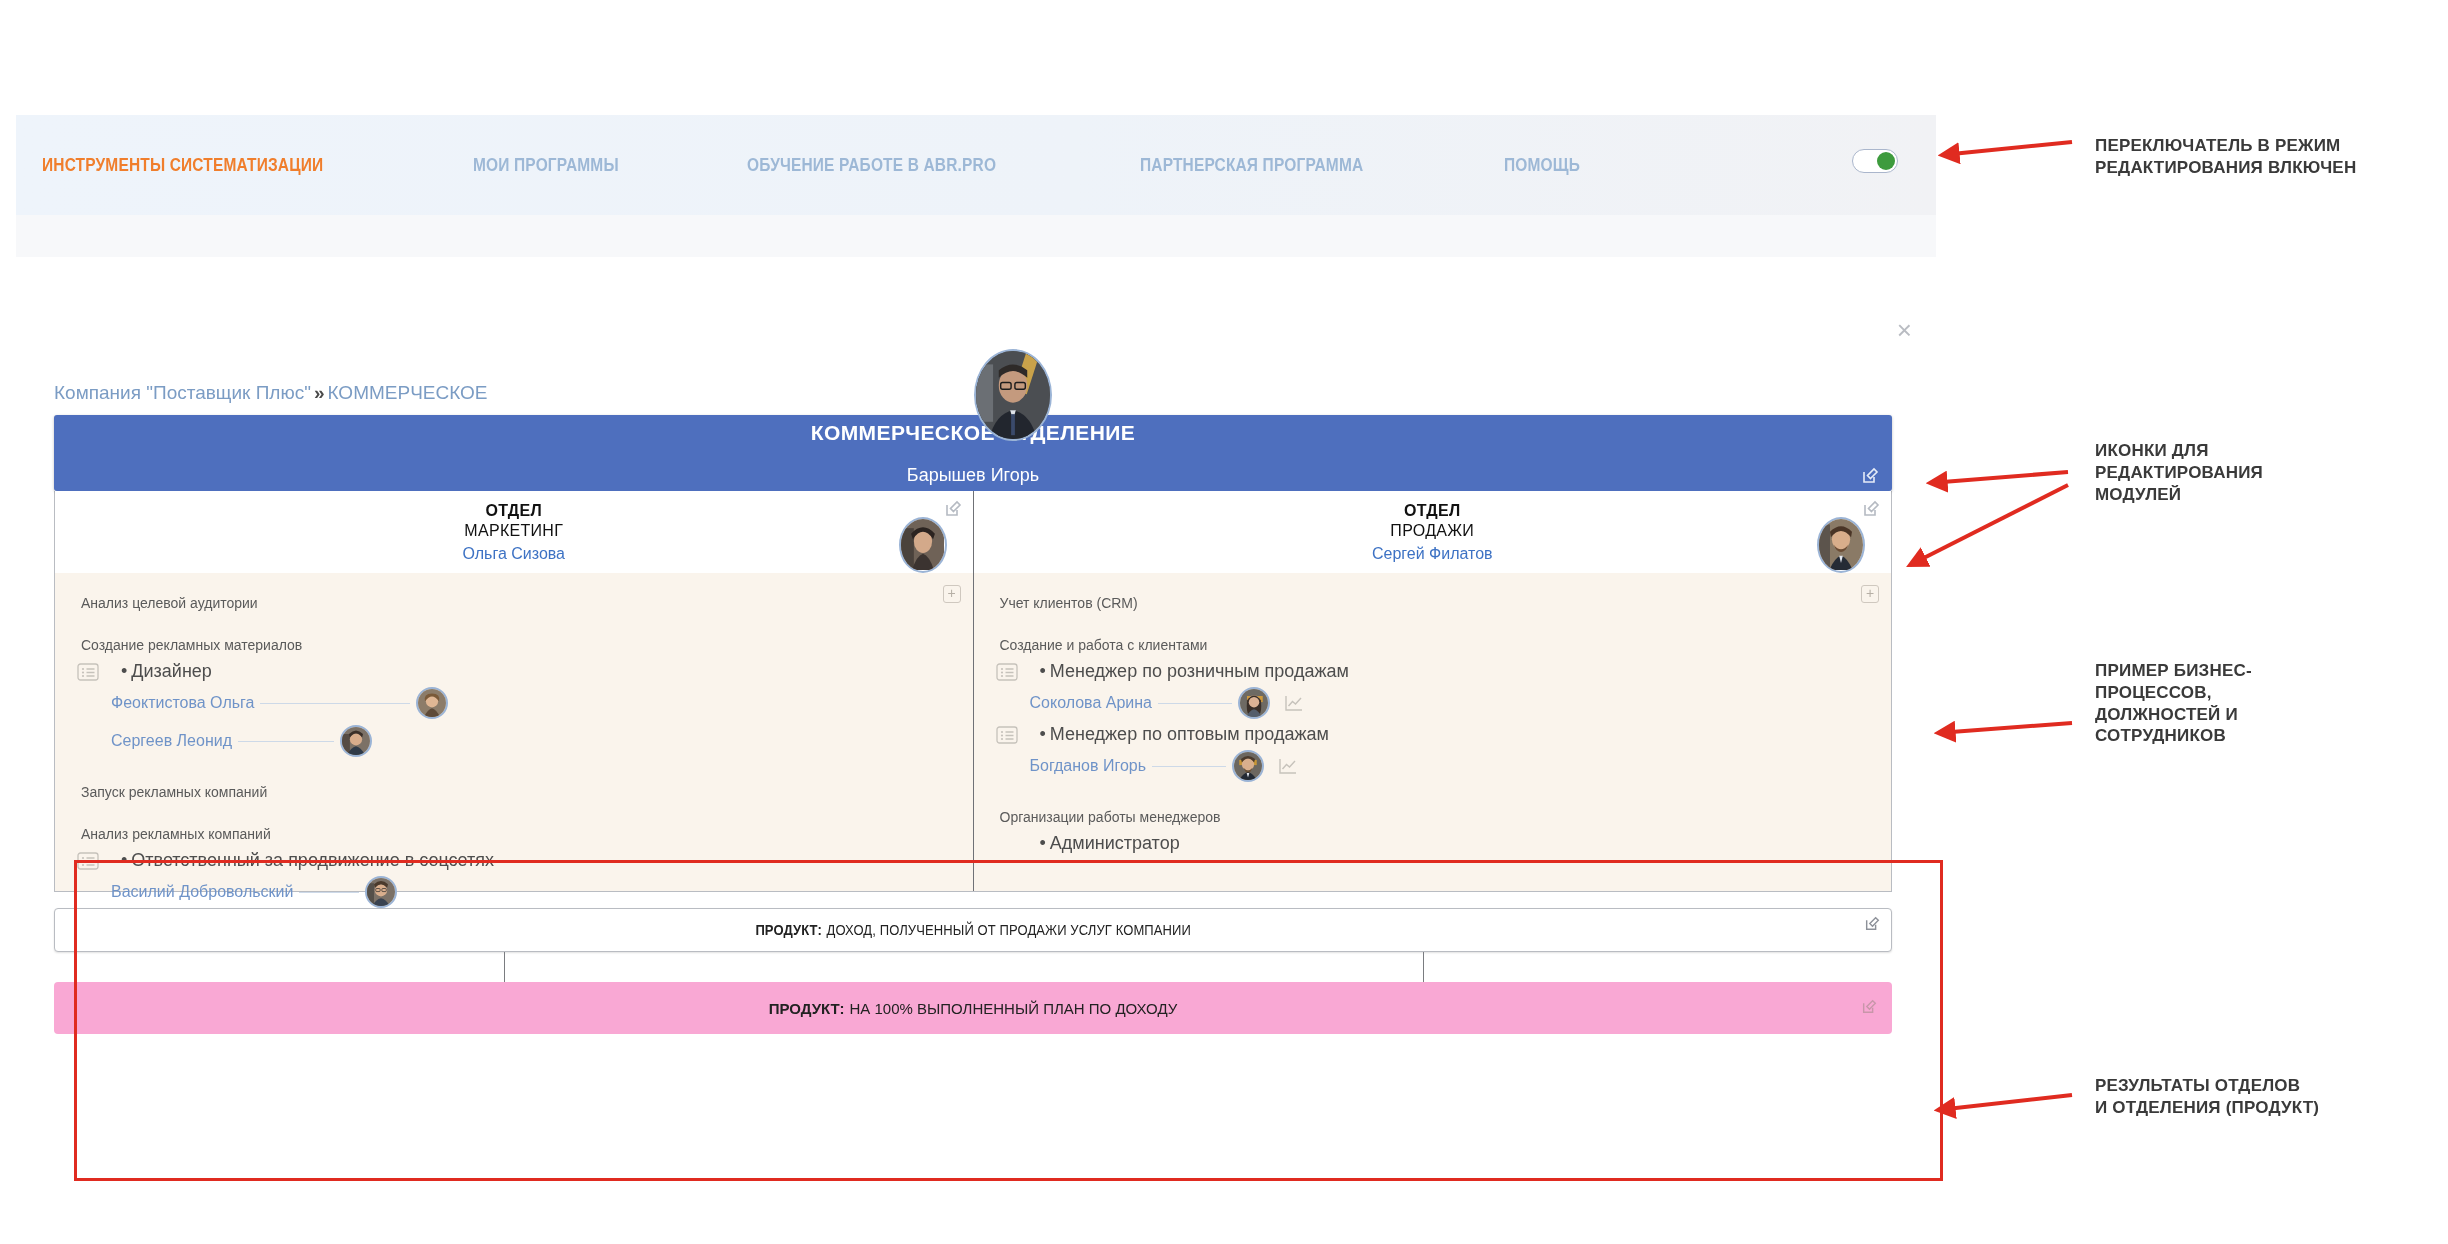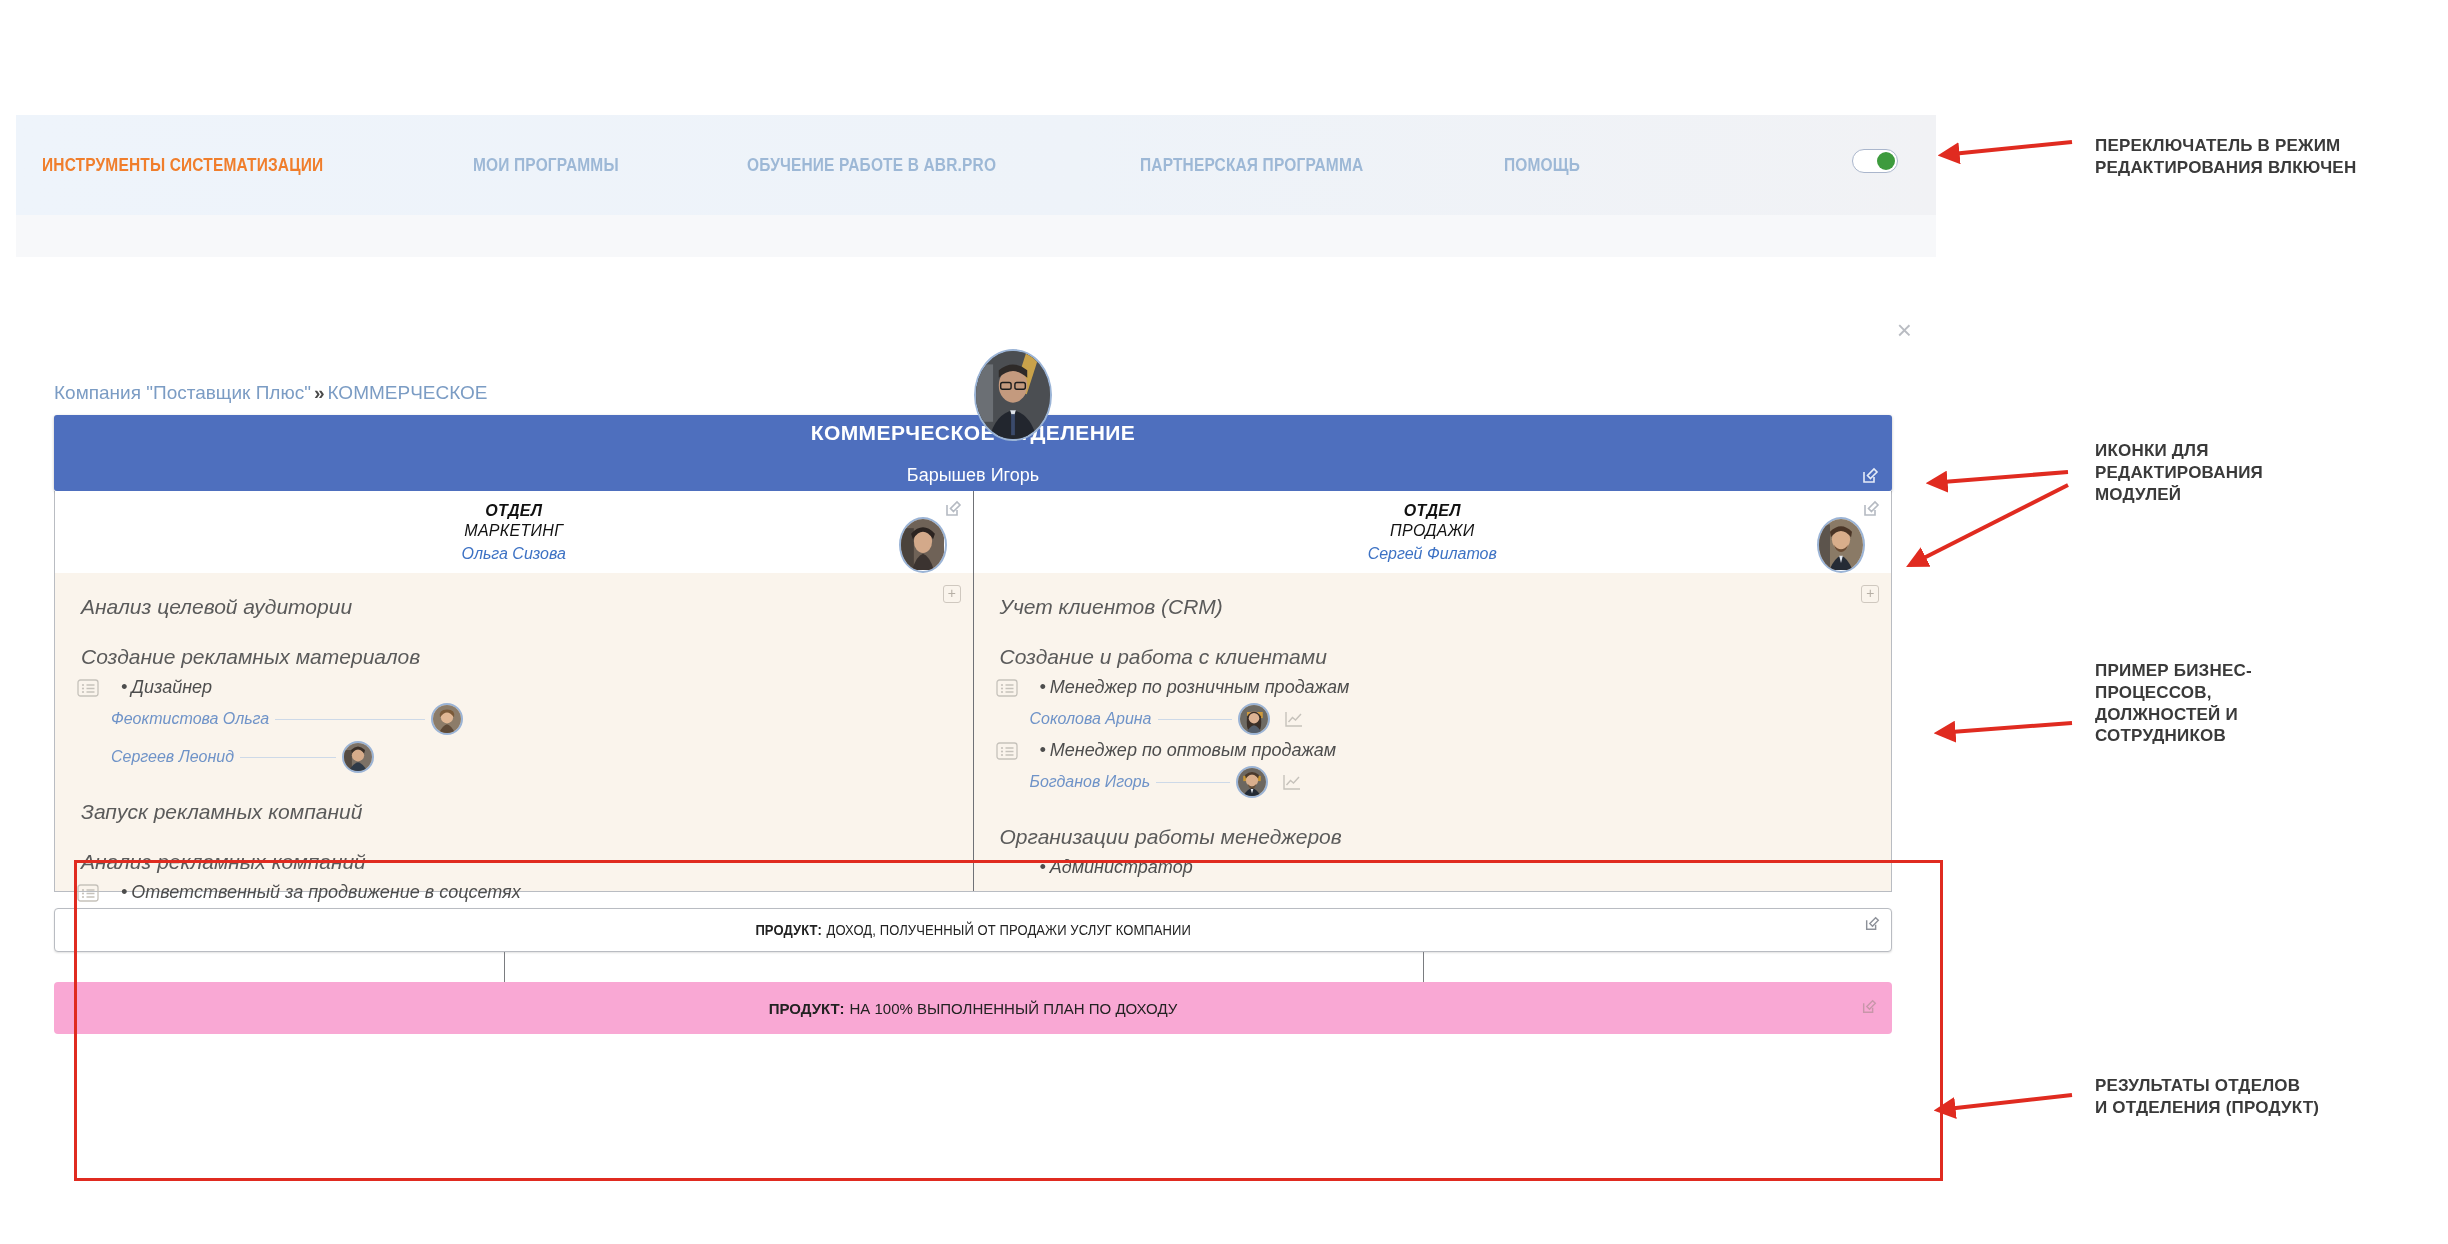--- a/index.html
+++ b/index.html
@@ -96,21 +96,21 @@
   .division .t2 { font-size: 18px; font-weight: 400; margin-top: 20px; }
 
   .edit-ico {
     width: 19px; height: 19px; cursor: pointer;
     display: inline-block;
   }
   .edit-ico svg { display: block; }
   .edit-div { position: absolute; right: 12px; bottom: 6px; }
 
   .depts { display: flex; border: 1px solid #b9bcc2; border-top: none; }
-  .dept-col { flex: 1 1 0; position: relative; font-style: italic; }
+  .dept-col { flex: 1 1 0; position: relative; }
   .dept-col + .dept-col { border-left: 1px solid #6f7176; }
 
   .dept-head {
     position: relative; height: 82px;
     background: #ffffff;
     display: flex; flex-direction: column;
     align-items: center; justify-content: center;
   }
   .dept-head .d1 { font-size: 16px; font-weight: 700; color: #111; letter-spacing:.3px; }
   .dept-head .d2 { font-size: 16px; color: #111; margin-top: 2px; letter-spacing:.3px; }
@@ -127,21 +127,21 @@
     background: #faf4ec;
     height: 318px; padding: 22px 26px 10px 26px;
   }
   .plus-ico {
     position: absolute; right: 12px; top: 12px;
     width: 18px; height: 18px; border: 1px solid #cfc8bf;
     border-radius: 3px; color: #b6afa5; font-size: 14px;
     line-height: 15px; text-align: center; cursor: pointer;
   }
 
-  .proc { font-size: 21px; color: #5a5a5a; margin: 0 0 8px 0; }
+  .proc { font-size: 14px; color: #5a5a5a; margin: 0 0 8px 0; }
   .proc.gap { margin-top: 26px; }
 
   .post-row { display: flex; align-items: center; margin-left: -4px; }
   .post-ico { width: 22px; height: 18px; margin-right: 22px; flex: 0 0 auto; }
   .post-label { font-size: 18px; color: #4d4d4d; white-space: nowrap; }
   .post-label .bullet { margin-right: 4px; }
   .post-row.noico { padding-left: 44px; }
 
   .emp-row {
     display: flex; align-items: center;

